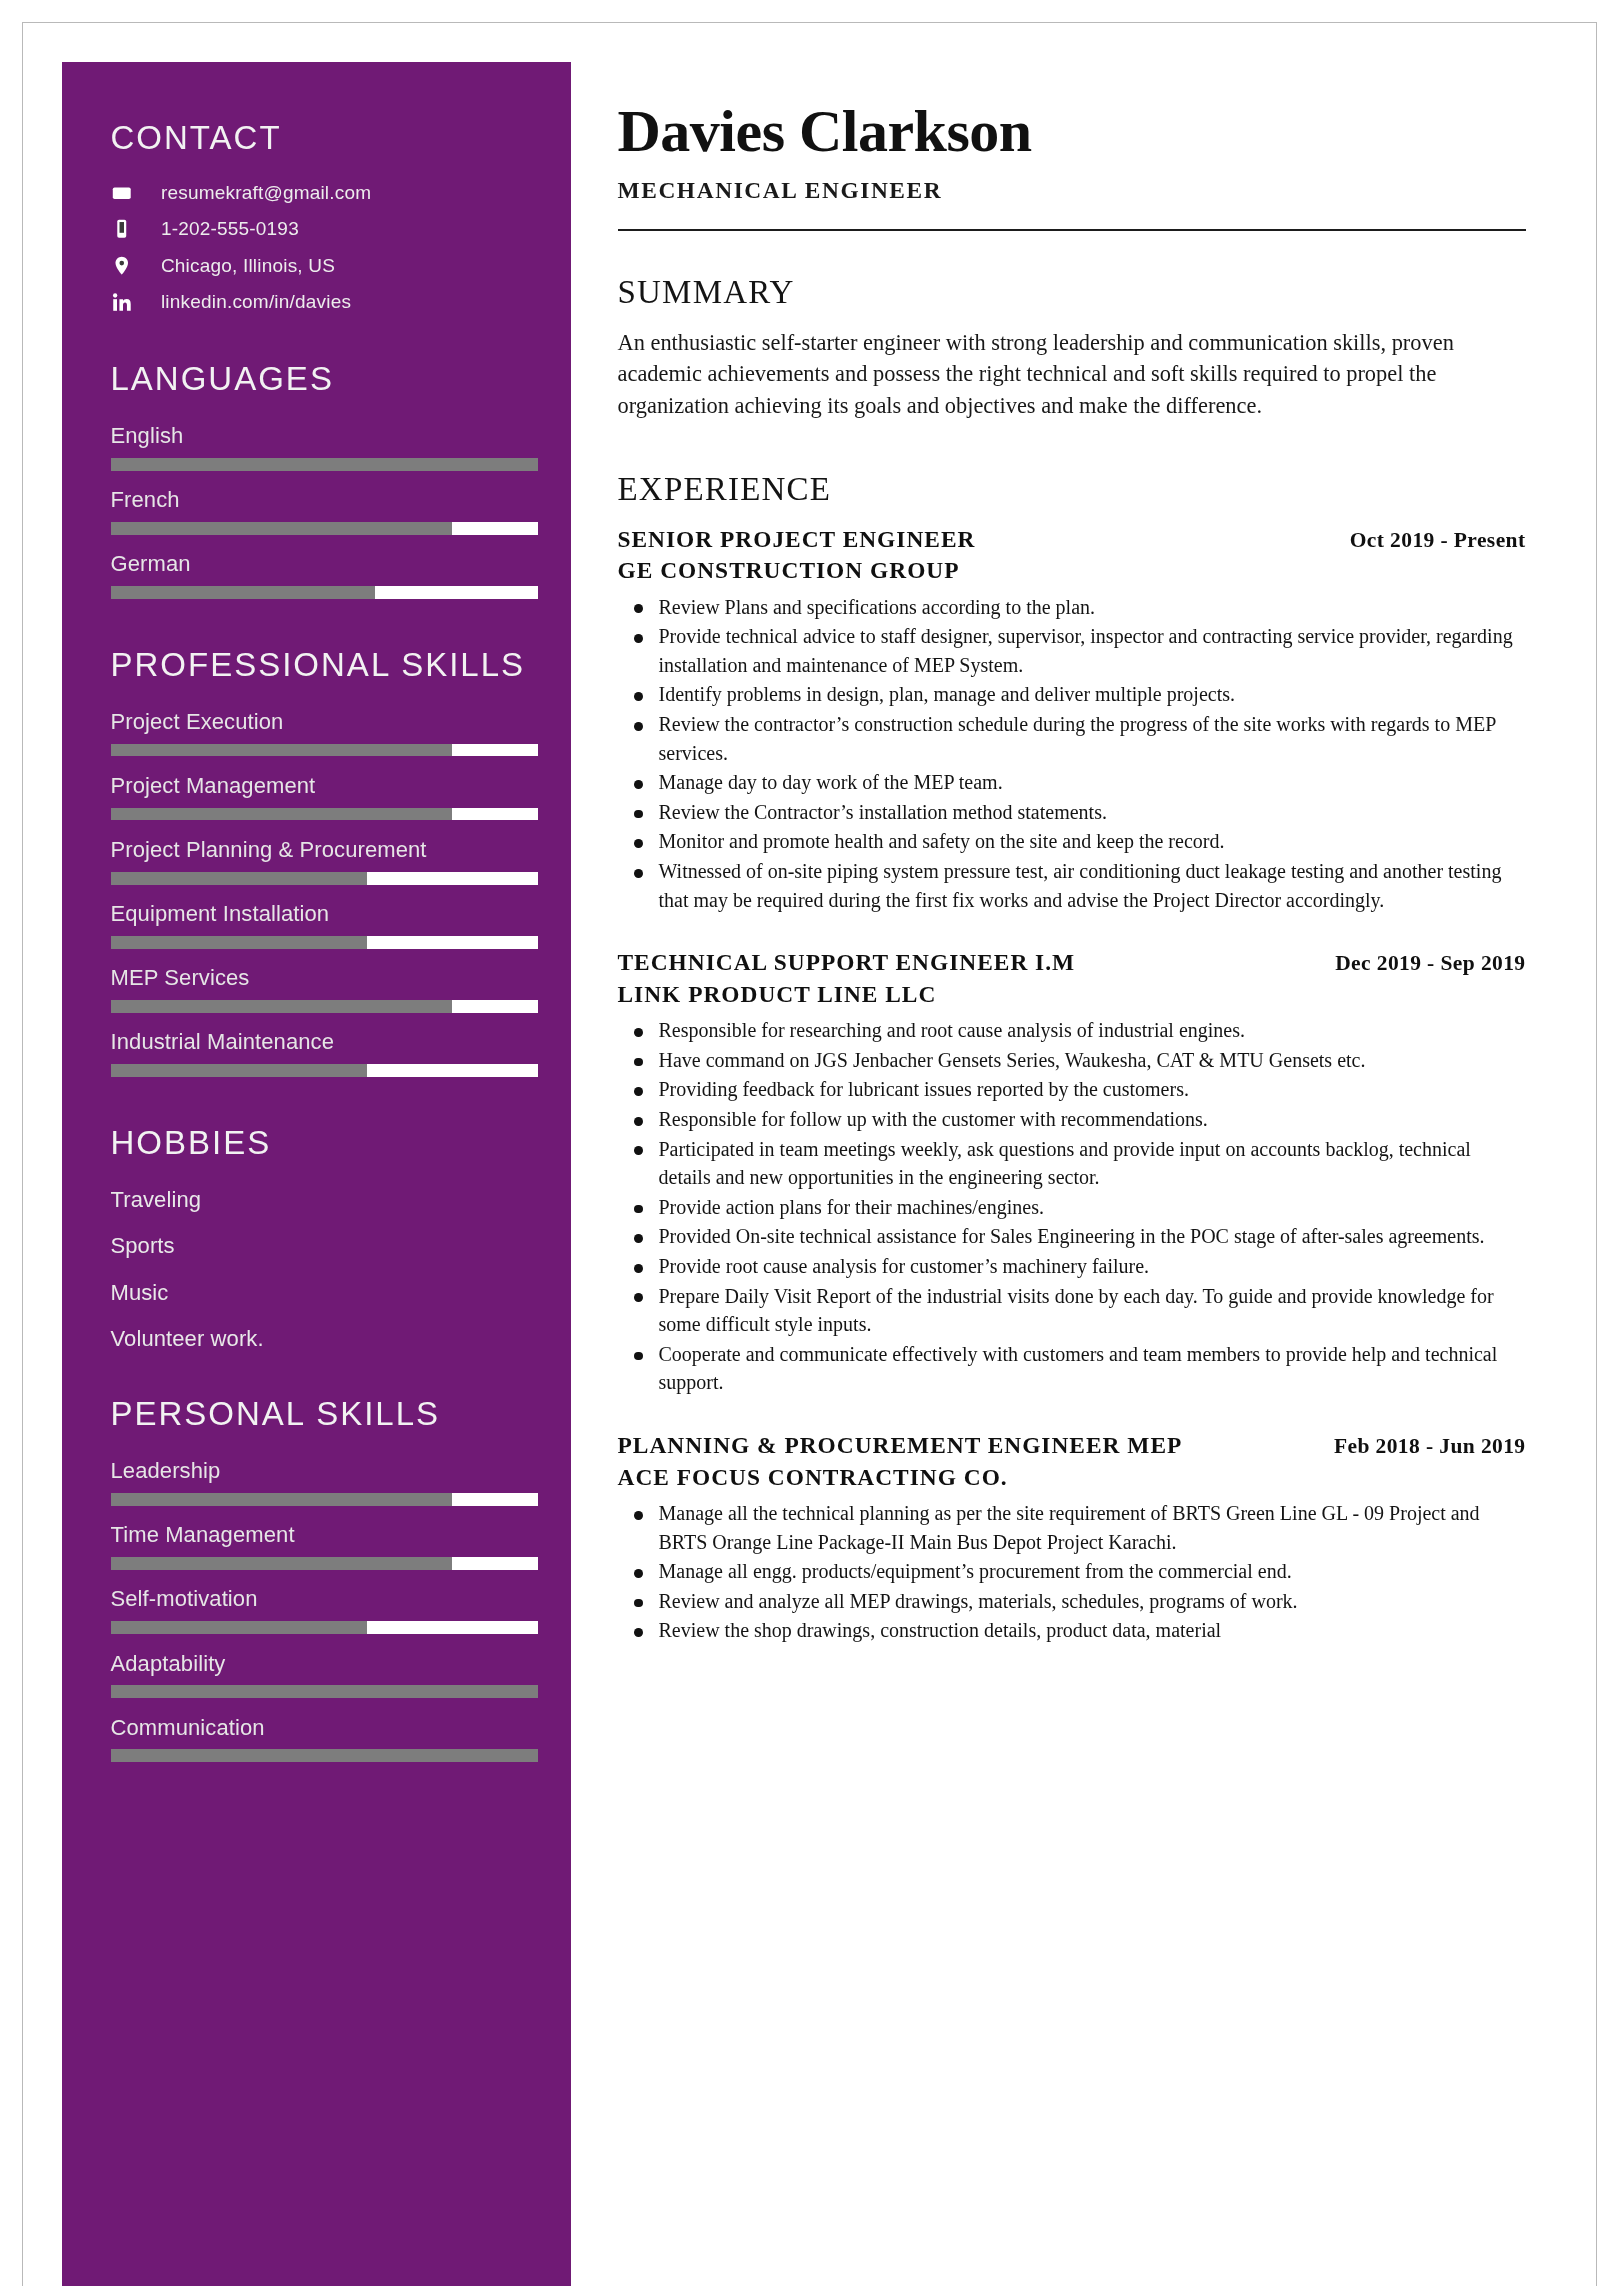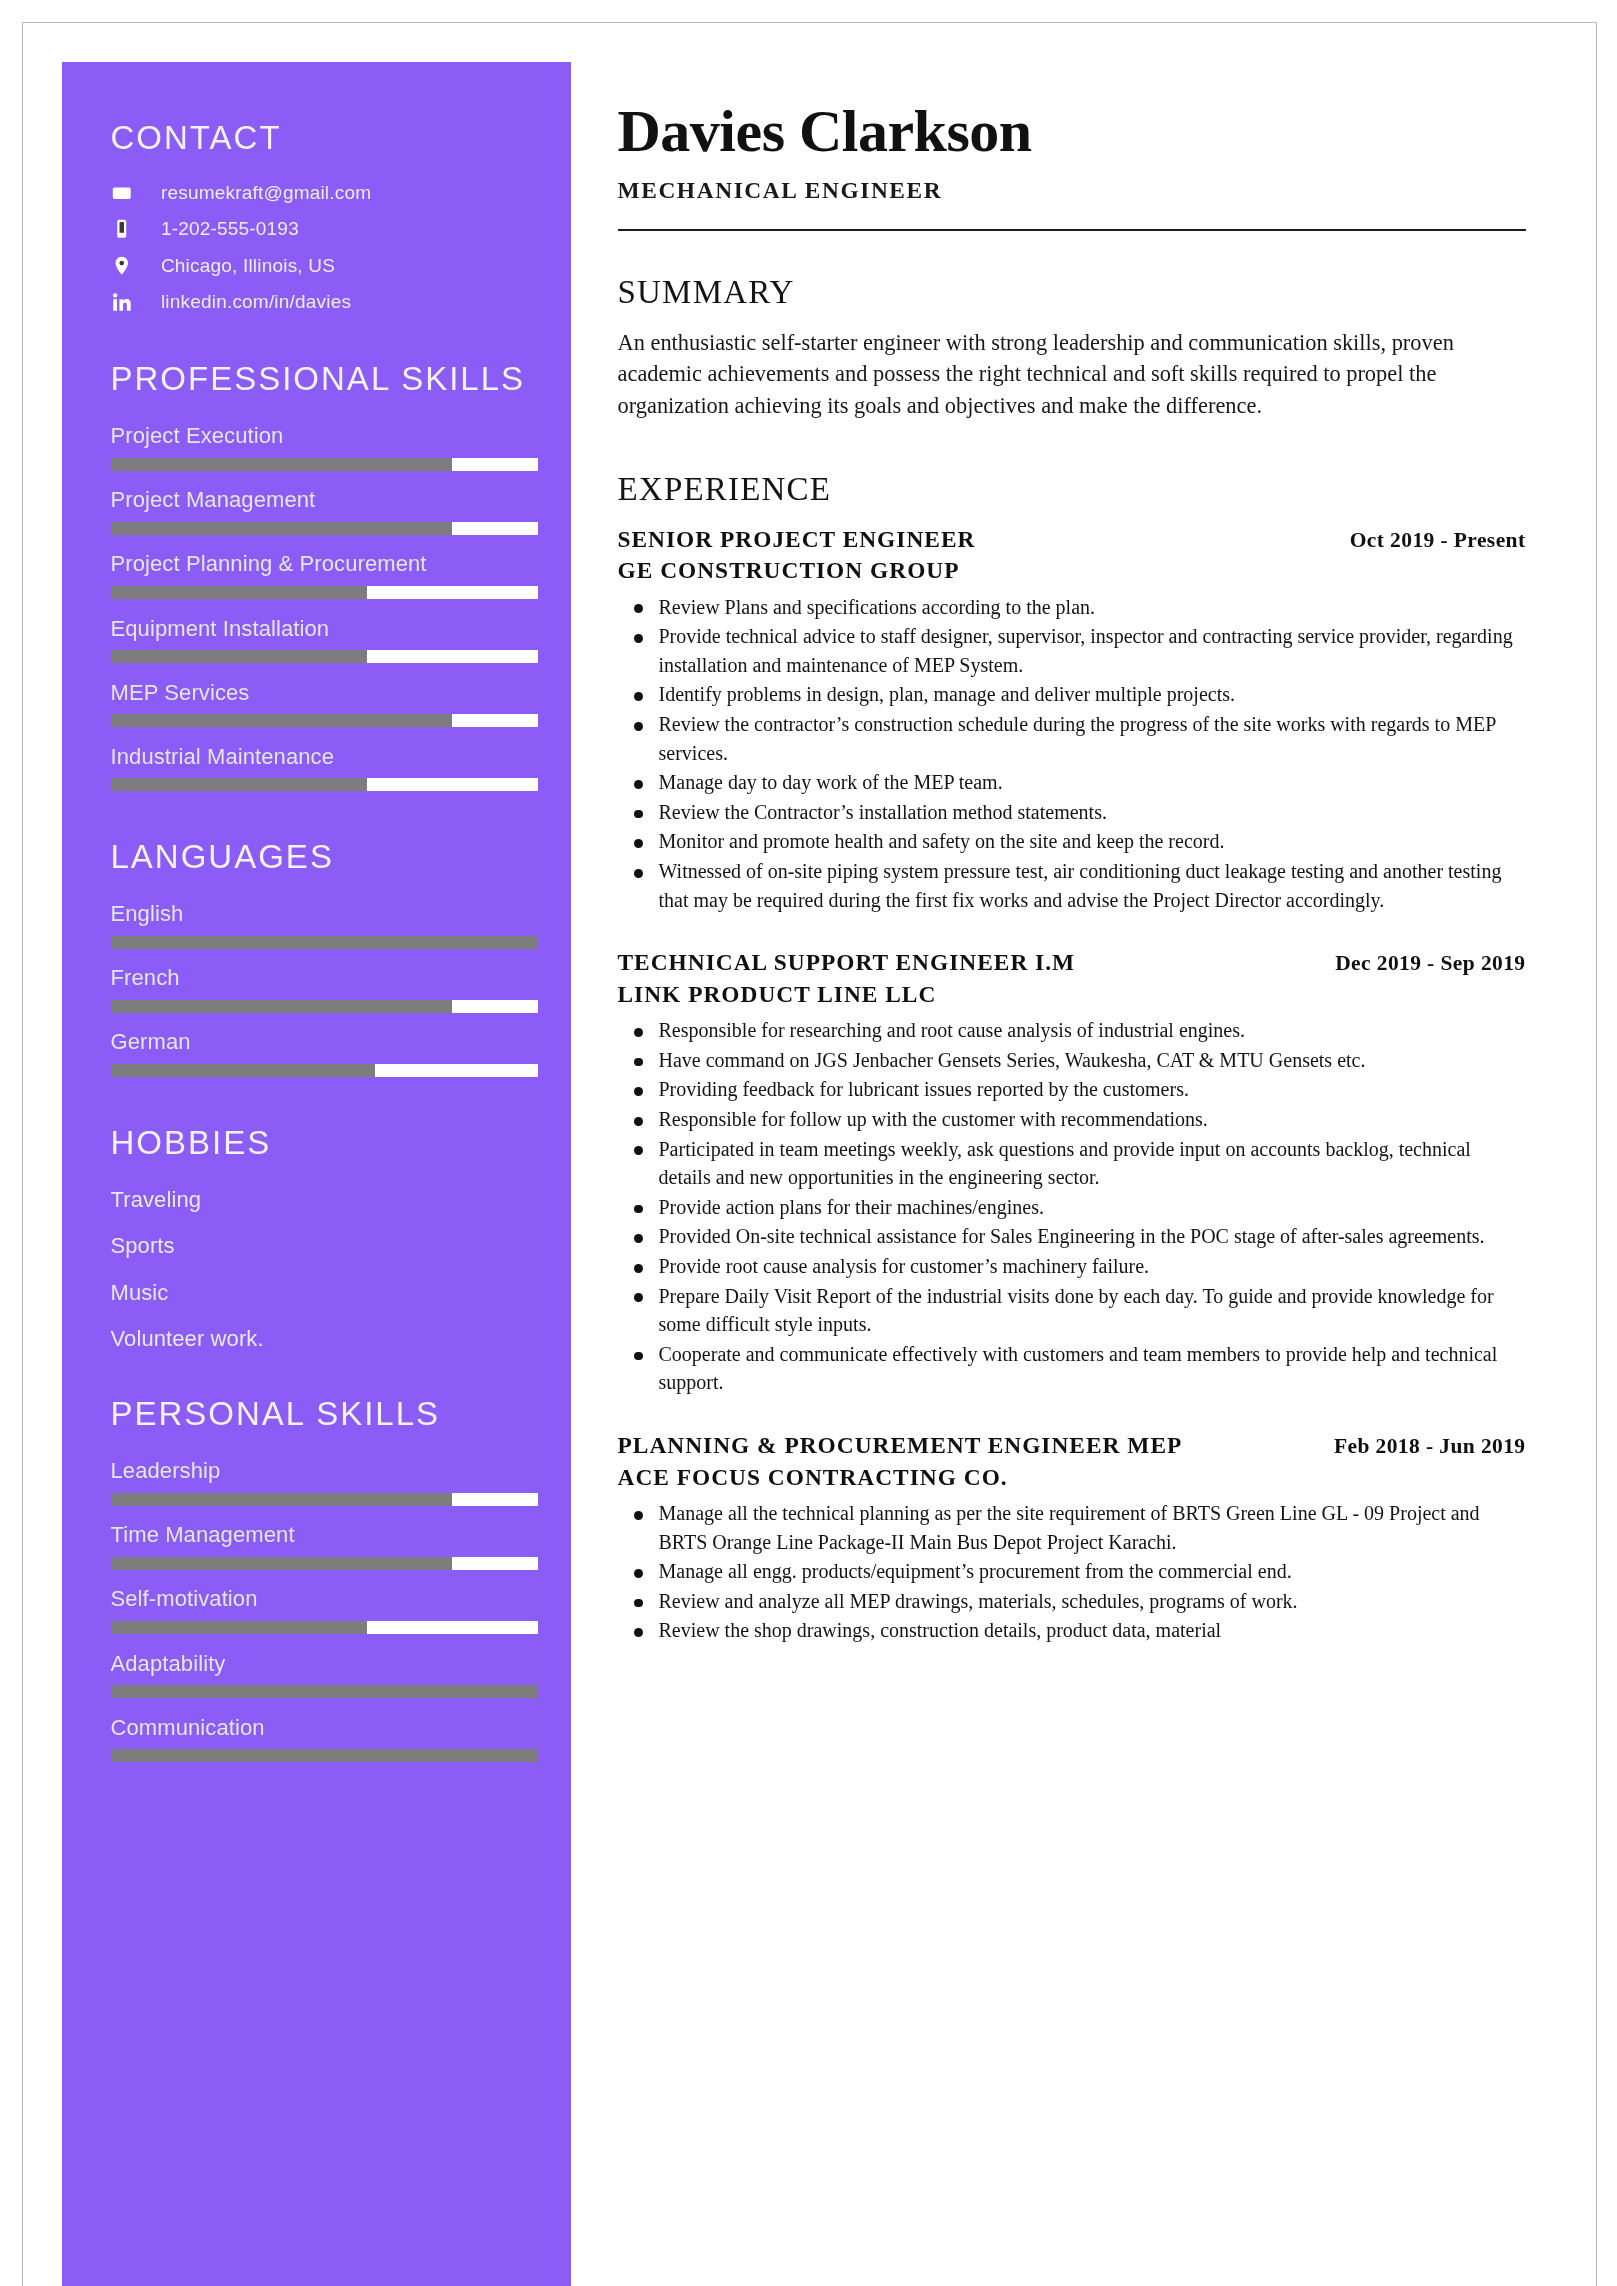--- a/index.html
+++ b/index.html
@@ -25,21 +25,21 @@
     min-height: 2265px;
     display: flex;
     align-items: stretch;
     overflow: hidden;
   }
 
   
   .sidebar {
     width: 509px;
     flex: 0 0 509px;
-    background: #8b5cf6;
+    background: #701a75;
     margin: 39px 0 0 39px;
     padding: 57px 33px 68px 49px;
     color: #ffffff;
     align-self: flex-start;
     min-height: 2226px;
   }
 
   .sb-heading {
     font-size: 33px;
     font-weight: 400;
@@ -239,20 +239,44 @@
                   <circle cx="4.6" cy="3.9" r="2.4" fill="#fff"></circle>
                   <path d="M9.4 8h4v1.9c.6-1.1 2-2.2 4-2.2 3.3 0 4.6 2 4.6 5.6V21h-4.2v-6.6c0-1.8-.7-2.8-2.1-2.8-1.5 0-2.3 1-2.3 2.8V21H9.4V8z" fill="#fff"></path>
                 </svg>
               </span>
               <span class="txt">linkedin.com/in/davies</span>
             </div>
           </div>
       </section>
 
       <section class="sb-block">
+        <h2 class="sb-heading">LANGUAGES</h2>
+        <div id="languages-list">
+            <div class="skill">
+              <div class="skill-label">English</div>
+              <div class="bar">
+                <div class="fill" style="width: 100%; background: rgb(125, 125, 125);"></div>
+              </div>
+            </div>
+            <div class="skill">
+              <div class="skill-label">French</div>
+              <div class="bar">
+                <div class="fill" style="width: 80%; background: rgb(125, 125, 125);"></div>
+              </div>
+            </div>
+            <div class="skill">
+              <div class="skill-label">German</div>
+              <div class="bar">
+                <div class="fill" style="width: 62%; background: rgb(125, 125, 125);"></div>
+              </div>
+            </div>
+          </div>
+      </section>
+
+      <section class="sb-block">
         <h2 class="sb-heading">PROFESSIONAL SKILLS</h2>
         <div id="professional-skills-list">
             <div class="skill">
               <div class="skill-label">Project Execution</div>
               <div class="bar">
                 <div class="fill" style="width: 80%; background: rgb(125, 125, 125);"></div>
               </div>
             </div>
             <div class="skill">
               <div class="skill-label">Project Management</div>
@@ -275,44 +299,20 @@
             <div class="skill">
               <div class="skill-label">MEP Services</div>
               <div class="bar">
                 <div class="fill" style="width: 80%; background: rgb(125, 125, 125);"></div>
               </div>
             </div>
             <div class="skill">
               <div class="skill-label">Industrial Maintenance</div>
               <div class="bar">
                 <div class="fill" style="width: 60%; background: rgb(125, 125, 125);"></div>
-              </div>
-            </div>
-          </div>
-      </section>
-
-      <section class="sb-block">
-        <h2 class="sb-heading">LANGUAGES</h2>
-        <div id="languages-list">
-            <div class="skill">
-              <div class="skill-label">English</div>
-              <div class="bar">
-                <div class="fill" style="width: 100%; background: rgb(125, 125, 125);"></div>
-              </div>
-            </div>
-            <div class="skill">
-              <div class="skill-label">French</div>
-              <div class="bar">
-                <div class="fill" style="width: 80%; background: rgb(125, 125, 125);"></div>
-              </div>
-            </div>
-            <div class="skill">
-              <div class="skill-label">German</div>
-              <div class="bar">
-                <div class="fill" style="width: 62%; background: rgb(125, 125, 125);"></div>
               </div>
             </div>
           </div>
       </section>
 
       <section class="sb-block tight">
         <h2 class="sb-heading">HOBBIES</h2>
         <div id="hobbies-list">
             <div class="plain-item">Traveling</div>
             <div class="plain-item">Sports</div>

